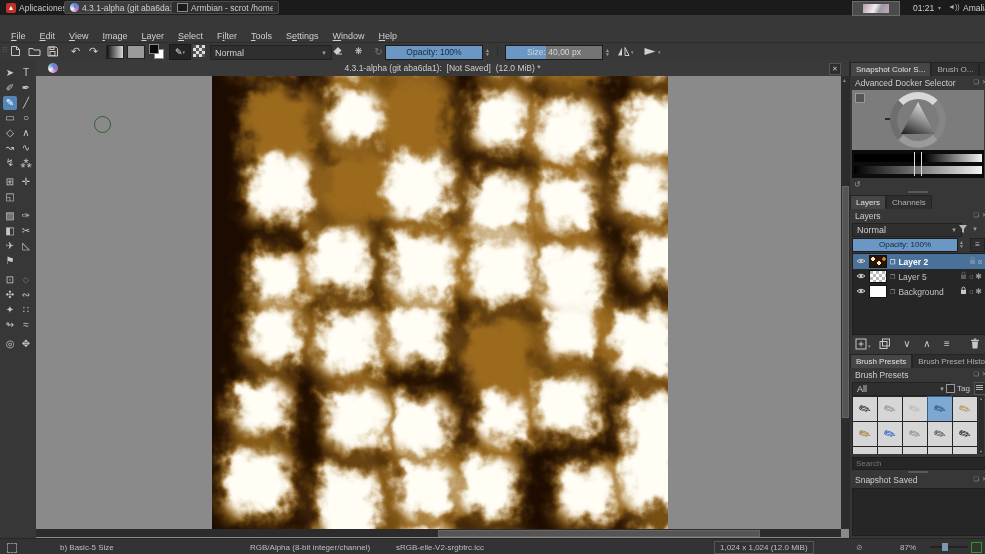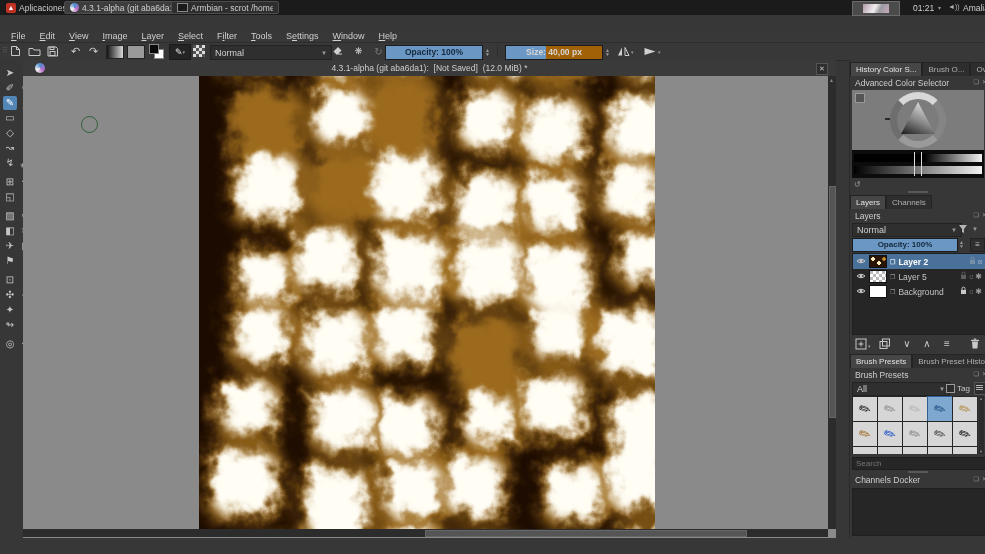--- a/index.html
+++ b/index.html
@@ -17,32 +17,32 @@
   #titlebar{left:0;top:15px;width:985px;height:15px;background:#2b2b2b;}
   #titlebar .title{position:absolute;left:0;right:0;top:2px;text-align:center;font-weight:bold;color:#c4c4c4;font-size:9px;}
   .winbtn{position:absolute;top:1px;width:12px;height:12px;text-align:center;line-height:12px;color:#b5b5b5;font-size:8px;}
   
   #menubar{left:0;top:30px;width:985px;height:12px;background:#383838;border-bottom:1px solid #2d2d2d;display:flex;align-items:center;padding-left:4px;}
   .mi{padding:0 7px;color:#cfcfcf;}
   
   #toolbar{left:0;top:43px;width:985px;height:17px;background:#383838;border-bottom:1px solid #2a2a2a;}
   .tbtn{position:absolute;top:1px;width:15px;height:14px;display:flex;align-items:center;justify-content:center;color:#cfcfcf;font-size:10px;}
   .sep{position:absolute;top:2px;width:1px;height:12px;background:#2c2c2c;}
-  .slider{position:absolute;top:2px;height:13px;background:#a16207;border:1px solid #1b1b1b;overflow:hidden;font-weight:bold;}
+  .slider{position:absolute;top:2px;height:13px;background:#737373;border:1px solid #1b1b1b;overflow:hidden;}
   .slider .fill{position:absolute;left:0;top:0;bottom:0;background:#6a97c3;}
   .slider .lab{position:absolute;left:0;right:0;top:1px;text-align:center;font-size:8.5px;}
   .spin{position:absolute;top:2px;width:9px;height:13px;display:flex;flex-direction:column;align-items:center;justify-content:center;color:#9a9a9a;font-size:5px;line-height:4px;}
   .drop{position:absolute;top:2px;height:13px;background:#2f2f2f;border:1px solid #222;display:flex;align-items:center;padding:0 4px;color:#d0d0d0;}
   .drop .car{margin-left:auto;color:#9a9a9a;font-size:6px;}
   
   #toolbox{left:0;top:60px;width:36px;height:478px;background:#373737;border-right:1px solid #2a2a2a;}
   .tool{position:absolute;width:14px;height:14px;text-align:center;line-height:14px;font-size:10px;color:#c6c6c6;border-radius:2px;}
   .tool.sel{background:#5286b7;color:#fff;}
   
-  #docarea{left:23px;top:60px;width:813px;height:478px;background:#8a8a8a;}
+  #docarea{left:36px;top:60px;width:813px;height:478px;background:#8a8a8a;}
   #doctabbar{position:absolute;left:0;top:0;width:813px;height:16px;background:#3a3a3a;border-bottom:1px solid #2a2a2a;}
   #doctabbar .dt-title{position:absolute;left:0;right:0;top:3px;text-align:center;color:#cfcfcf;font-size:8.5px;white-space:pre;}
   #viewport{position:absolute;left:0;top:16px;width:805px;height:453px;overflow:hidden;background:#8a8a8a;}
   .scroll{position:absolute;background:#2c2c2c;}
   .thumbbar{position:absolute;background:#555;border:1px solid #666;}
   
   #dockers{left:849px;top:60px;width:136px;height:478px;background:#373737;border-left:1px solid #2a2a2a;overflow:hidden;}
   .dtabs{position:absolute;left:0;width:136px;height:14px;display:flex;overflow:hidden;}
   .dtab{height:13px;line-height:13px;padding:0 5px;background:#2e2e2e;border:1px solid #242424;border-bottom:none;color:#b0b0b0;font-size:8px;white-space:nowrap;}
   .dtab.active{background:#464646;color:#e2e2e2;}
@@ -341,26 +341,26 @@
       <span class="thumbbar" style="left:1px;top:110px;width:5px;height:230px"></span>
     </div>
     <div class="scroll" style="left:0;top:469px;width:805px;height:8px">
       <span class="thumbbar" style="left:402px;top:1px;width:320px;height:5px"></span>
     </div>
   </div>
 
   <div id="dockers" class="abs">
 
     <div class="dtabs" style="top:2px">
-      <span class="dtab active">History Color S...</span>
+      <span class="dtab active">Snapshot Color S...</span>
       <span class="dtab">Brush O...</span>
       <span class="dtab">Ov...</span>
     </div>
     <div class="dhead" style="top:18px">
-      <span>Advanced Color Selector</span>
+      <span>Advanced Docker Selector</span>
       <span class="dkico" style="right:12px">❏</span>
       <span class="dkico" style="right:4px">✕</span>
     </div>
     <div class="abs" style="left:2px;top:30px;width:132px;height:60px;background:#7c7c7c">
       <span class="abs" style="left:3px;top:3px;width:8px;height:8px;background:#555;border:1px solid #999"></span>
       <span class="abs" style="left:38px;top:2px;width:56px;height:56px;border-radius:50%;border:7px solid #9a9a9a;border-top-color:#d8d8d8;border-right-color:#858585;border-left-color:#6e6e6e;box-sizing:border-box"></span>
       <span class="abs" style="left:49px;top:12px;width:34px;height:32px;background:linear-gradient(205deg,#f8f8f8,#8a8a8a 55%,#1c1c1c);clip-path:polygon(50% 0,100% 100%,0 100%)"></span>
       <span class="abs" style="left:33px;top:28px;width:5px;height:2px;background:#2a2a2a"></span>
     </div>
     <div class="abs" style="left:2px;top:90px;width:132px;height:28px;background:#0c0c0c">
@@ -538,22 +538,35 @@
         </div>
       </div>
     <div class="scroll" style="left:129px;top:336px;width:5px;height:58px">
       <span class="abs" style="left:0;top:0;color:#8a8a8a;font-size:4px">▲</span>
       <span class="abs" style="left:0;bottom:0;color:#8a8a8a;font-size:4px">▼</span>
     </div>
     <input class="searchbox" style="top: 397px;" placeholder="Search">
     <div class="splitline" style="top:411px"></div>
 
     <div class="dhead" style="top:415px">
-      <span>Channels Docker</span>
+      <span>Snapshot Saved</span>
       <span class="dkico" style="right:12px">❏</span>
       <span class="dkico" style="right:4px">✕</span>
     </div>
     <div class="abs" style="left:2px;top:428px;width:132px;height:46px;background:#262626;border:1px solid #1f1f1f"></div>
 
   </div>
 
+  <div id="statusbar" class="abs">
+    <span class="abs" style="left:7px;top:4px;width:8px;height:8px;border:1px dashed #8a8a8a"></span>
+    <span class="sb" style="left:60px">b) Basic-5 Size</span>
+    <span class="sb" style="left:250px">RGB/Alpha (8-bit integer/channel)</span>
+    <span class="sb" style="left:396px">sRGB-elle-V2-srgbtrc.icc</span>
+    <span class="sb" style="left:714px;top:2px;border:1px solid #555;padding:1px 5px">1,024 x 1,024 (12.0 MiB)</span>
+    <span class="sb" style="left:856px;color:#9a9a9a">⊘</span>
+    <span class="sb" style="left:900px">87%</span>
+    <span class="abs" style="left:930px;top:7px;width:38px;height:2px;background:#222">
+      <span class="abs" style="left:12px;top:-3px;width:6px;height:8px;background:#7d96ad"></span>
+    </span>
+    <span class="abs" style="left:971px;top:3px;width:9px;height:9px;border:1px solid #3c8c3c;background:#2c3a2c"></span>
+  </div>
 
 </div>
 
 </body></html>

